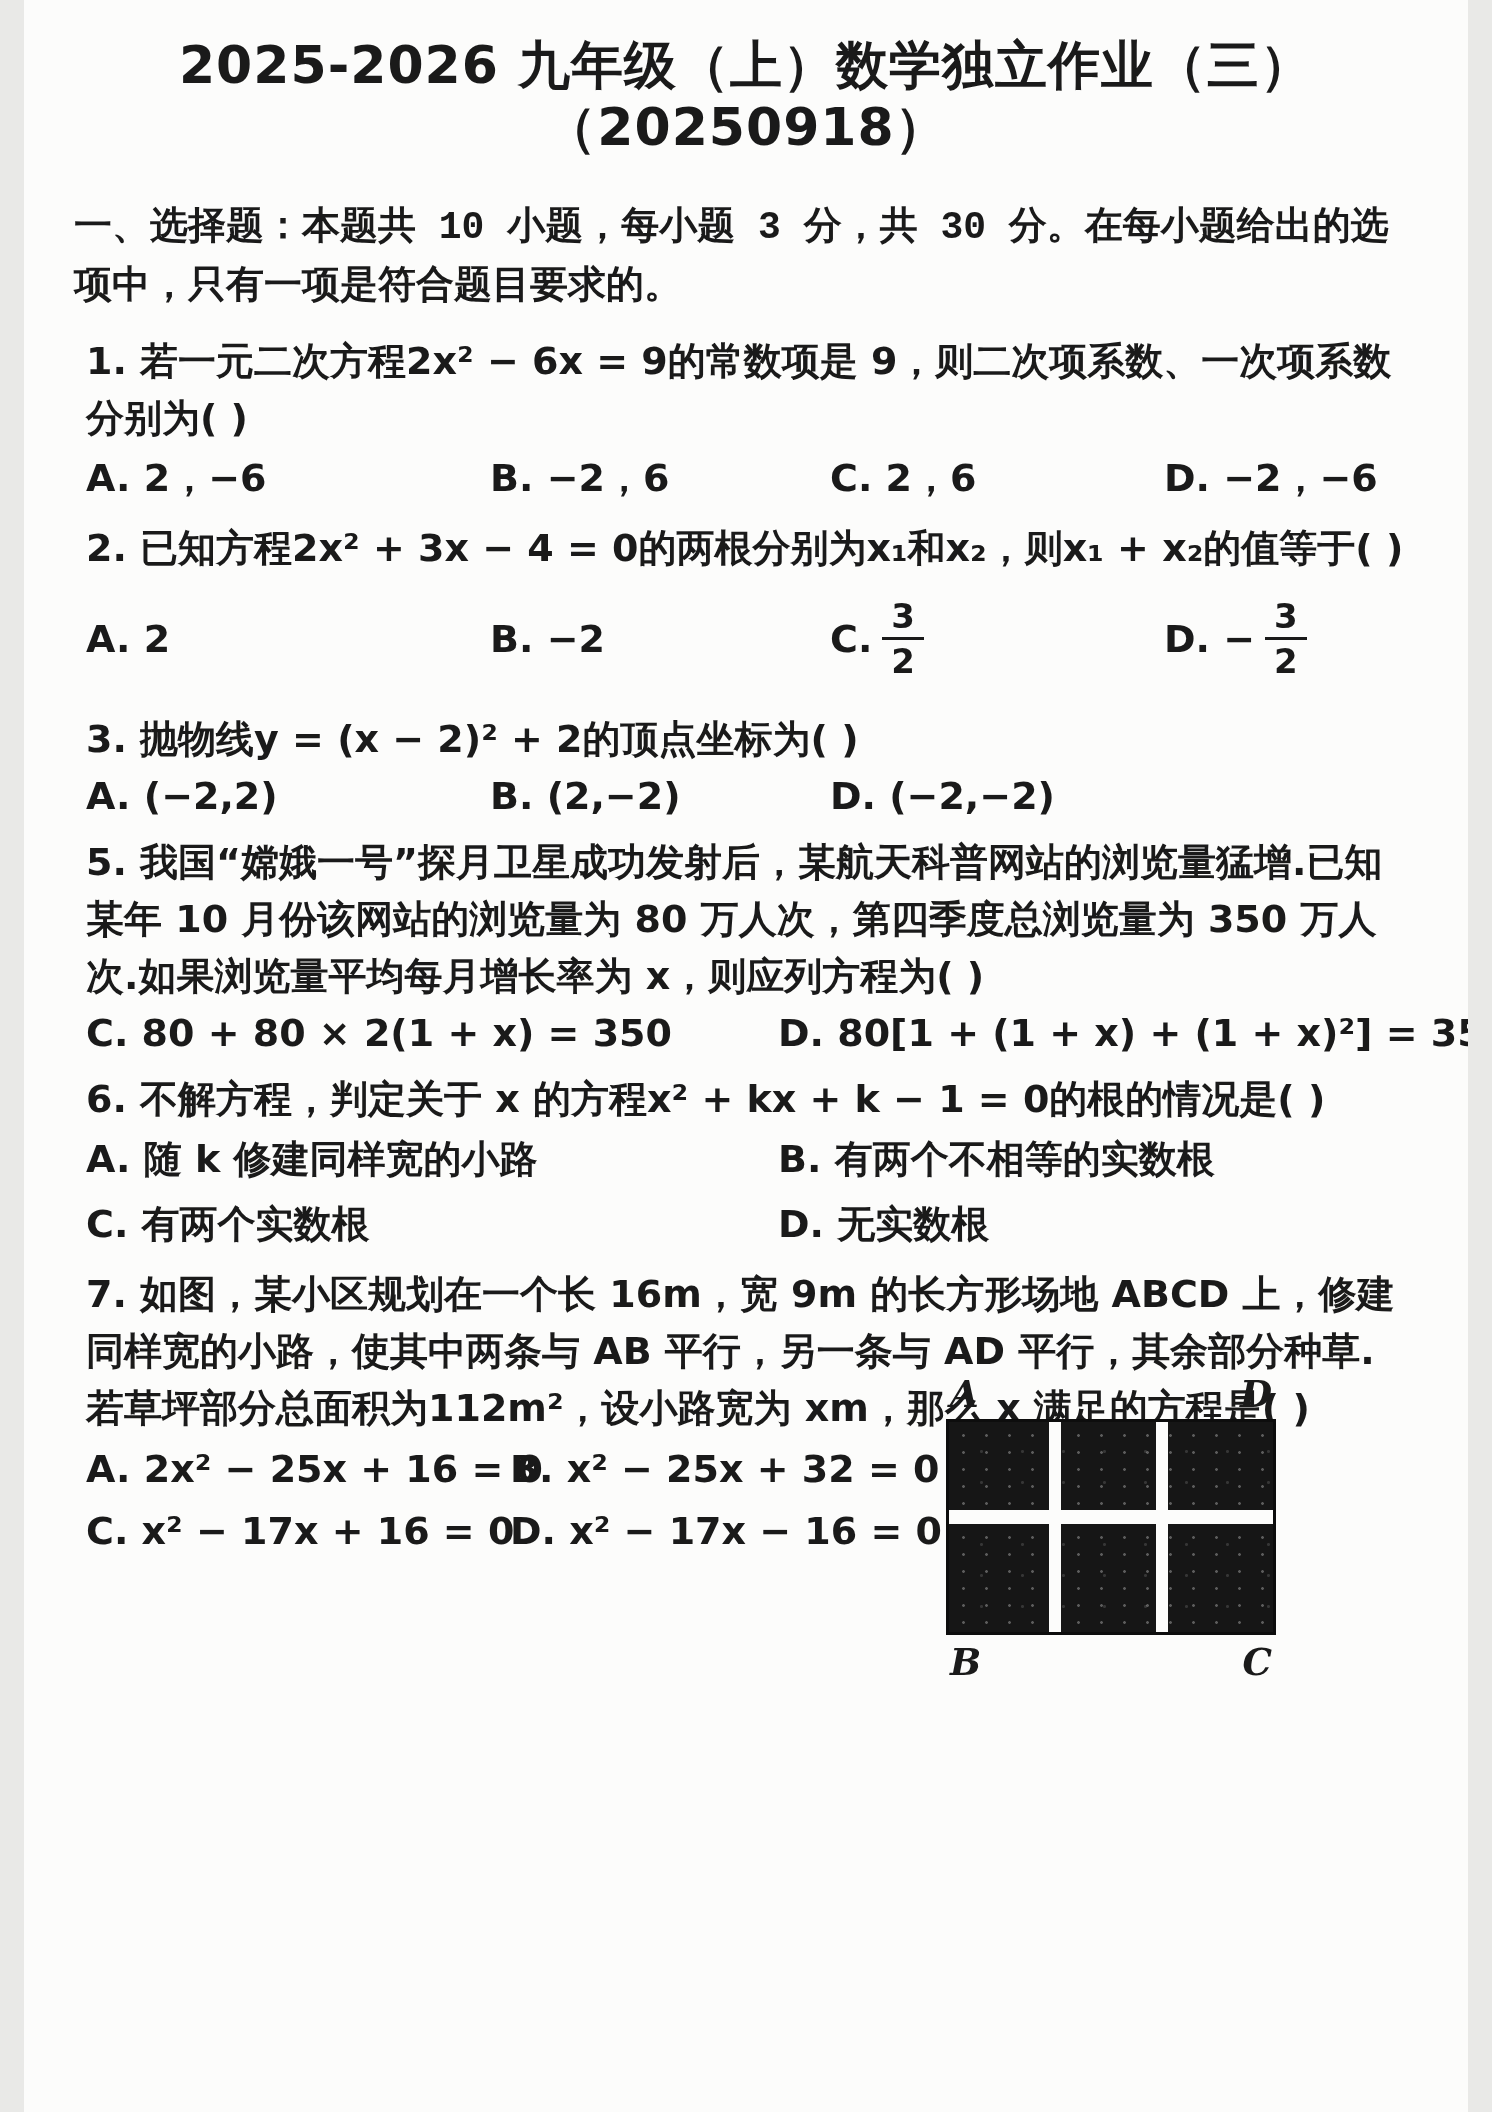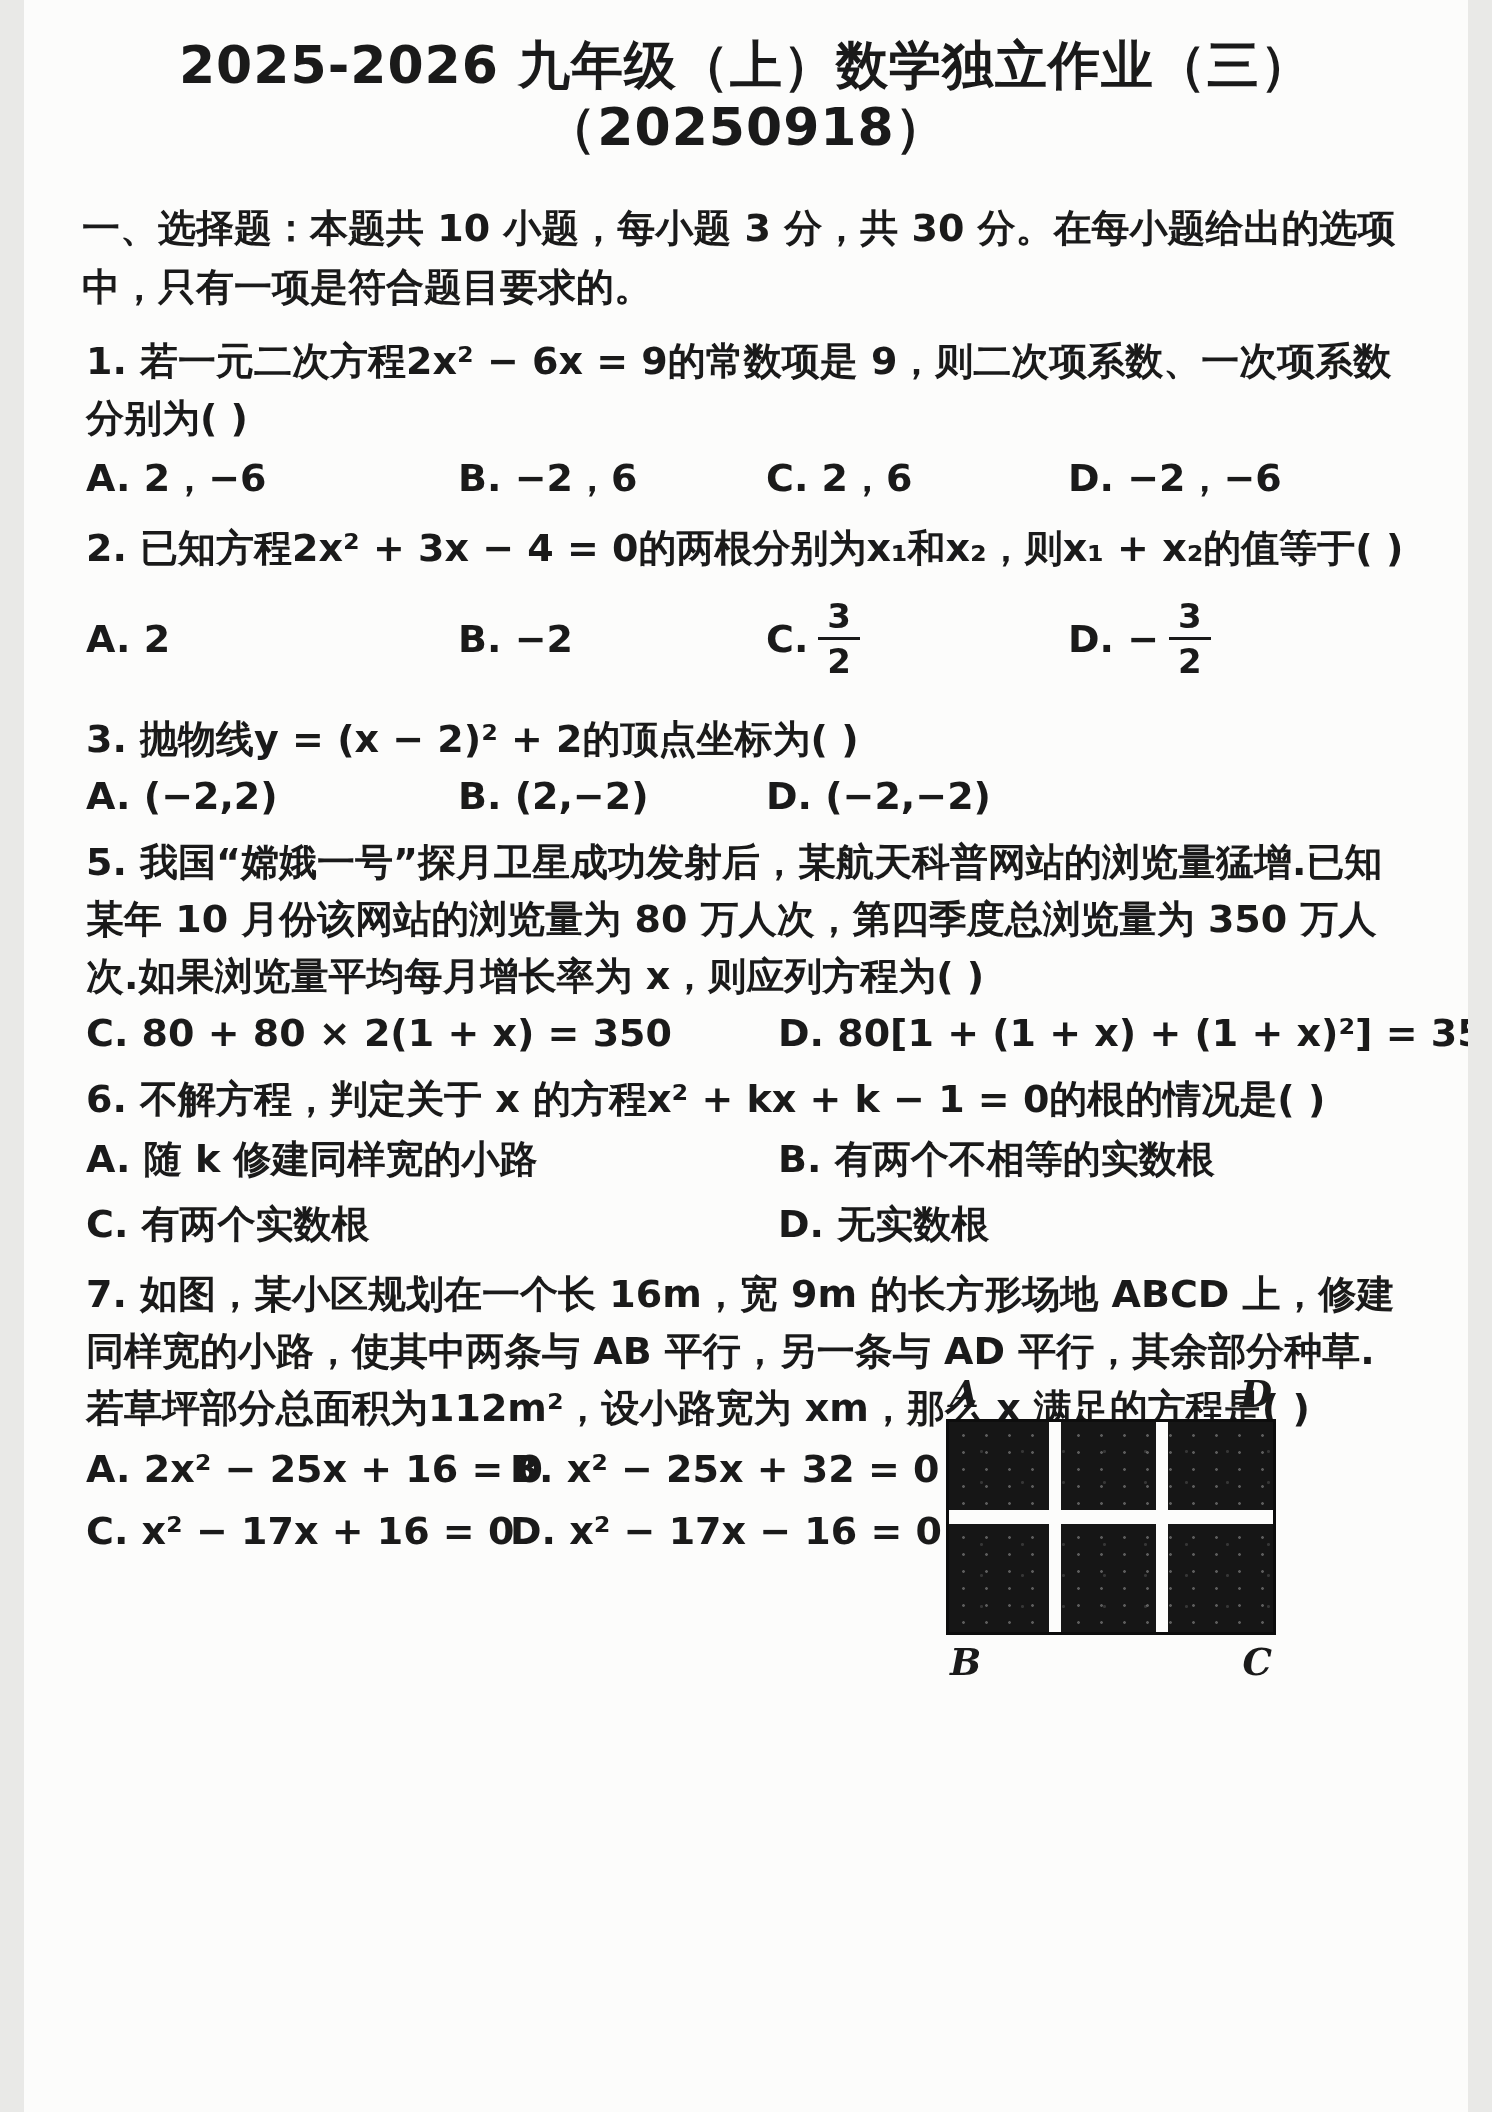--- a/index.html
+++ b/index.html
@@ -12,24 +12,24 @@
     font-weight: 600;
     padding: 24px 46px 0 46px;
     overflow: hidden;
     position: relative;
     margin: 0 auto;
   }
   .title {
     font-size: 52px; font-weight: bold; text-align: center;
     margin: 10px 0 40px; letter-spacing: 1px; line-height: 1.2;
   }
-  .intro { font-size: 38px; line-height: 1.55; margin: 0 12px 12px; }
+  .intro { font-size: 38px; line-height: 1.55; margin: 0 4px 12px; font-family: Liberation Mono, monospace; }
   p.stem { font-size: 38px; line-height: 1.5; margin: 8px 0 6px; }
   .row { font-size: 38px; margin: 4px 0 14px; }
-  .row4 { display: grid; grid-template-columns: 372px 308px 302px 1fr; }
+  .row4 { display: grid; grid-template-columns: 372px 308px 302px 1fr; gap: 32px; }
   .row2 { display: grid; grid-template-columns: 692px 1fr; }
   .rowpair { display: grid; grid-template-columns: 424px 1fr; width: 860px; margin: 10px 0 18px; }
   .optline { font-size: 38px; line-height: 1.5; margin: 7px 0; }
   .tall { align-items: center; min-height: 112px; }
   .opt { white-space: nowrap; }
   .fracopt { display: inline-flex; align-items: center; }
   .frac {
     display: inline-flex; flex-direction: column; align-items: center;
     margin-left: 10px; line-height: 1.12; font-size: 34px;
   }

